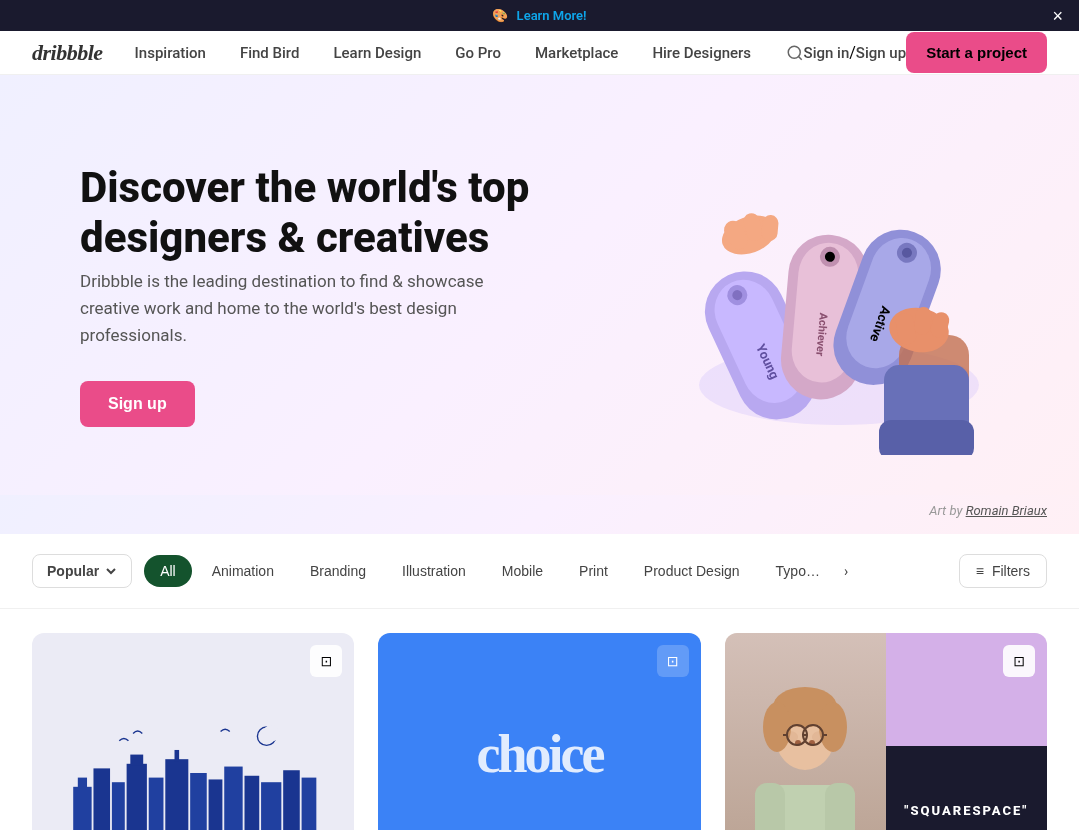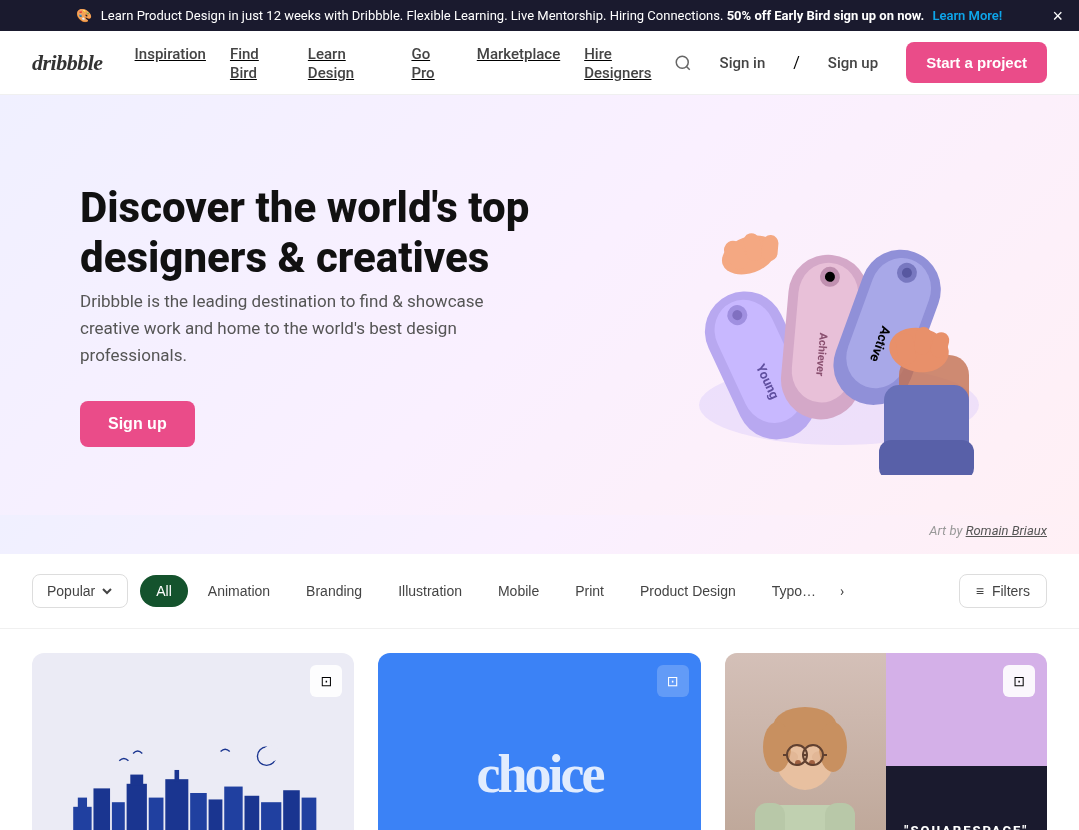--- a/index.html
+++ b/index.html
@@ -33,70 +33,69 @@
       font-size: 18px;
       cursor: pointer;
       line-height: 1;
     }
 
     
     nav {
       display: flex;
       align-items: center;
       padding: 0 32px;
-      height: 64px;
+      height: 44px;
       border-bottom: 1px solid #f0f0f0;
       background: #fff;
     }
     .logo {
       font-family: Georgia, serif;
       font-size: 22px;
       font-style: italic;
       color: #333;
       margin-right: 32px;
       text-decoration: none;
       letter-spacing: -0.5px;
     }
     .logo span { font-weight: bold; }
     .nav-links {
       display: flex;
-      gap: 24px;
+      gap: 34px;
       list-style: none;
       flex: 1;
-      text-decoration: underline;
     }
     .nav-links a {
       text-decoration: none;
       color: #444;
       font-size: 15px;
       font-weight: 500;
     }
     .nav-right {
       display: flex;
       align-items: center;
-      gap: 28px;
+      gap: 0;
     }
     .search-icon-btn {
       background: none;
       border: none;
       cursor: pointer;
       color: #666;
       font-size: 18px;
       display: flex;
       align-items: center;
     }
     .sign-in-link {
       text-decoration: none;
       color: #444;
       font-size: 15px;
       font-weight: 500;
     }
     .start-project-btn {
       background: #ea4c89;
-      color: #ffffff;
+      color: #000000;
       border: none;
       border-radius: 8px;
       padding: 12px 20px;
       font-size: 15px;
       font-weight: 600;
       cursor: pointer;
       white-space: nowrap;
     }
 
     
@@ -165,21 +164,21 @@
       background: #fff;
     }
     .popular-dropdown {
       display: flex;
       align-items: center;
       gap: 6px;
       border: 1.5px solid #ddd;
       border-radius: 8px;
       padding: 8px 14px;
       font-size: 14px;
-      font-weight: 400;
+      font-weight: 700;
       color: #444;
       cursor: pointer;
       background: #fff;
       white-space: nowrap;
     }
     .filter-tags {
       display: flex;
       gap: 4px;
       flex: 1;
       align-items: center;
@@ -281,24 +280,20 @@
     .hero-svg {
       width: 100%;
       height: 100%;
     }
   </style>
 </head>
 <body>
 
 <div class="top-banner">
   <span>🎨</span>
-  <span>
-    Learn Product Design in just 12 weeks with Dribbble. Flexible Learning. Live Mentorship. Hiring Connections.
-    <strong>50% off Early Bird sign up on now.</strong>
-  </span>
   <a href="#" class="learn-more">Learn More!</a>
   <button class="close-btn">×</button>
 </div>
 
 <nav>
   <a href="#" class="logo">
     <span>dribbble</span>
   </a>
   <ul class="nav-links">
     <li><a href="#">Inspiration</a></li>

